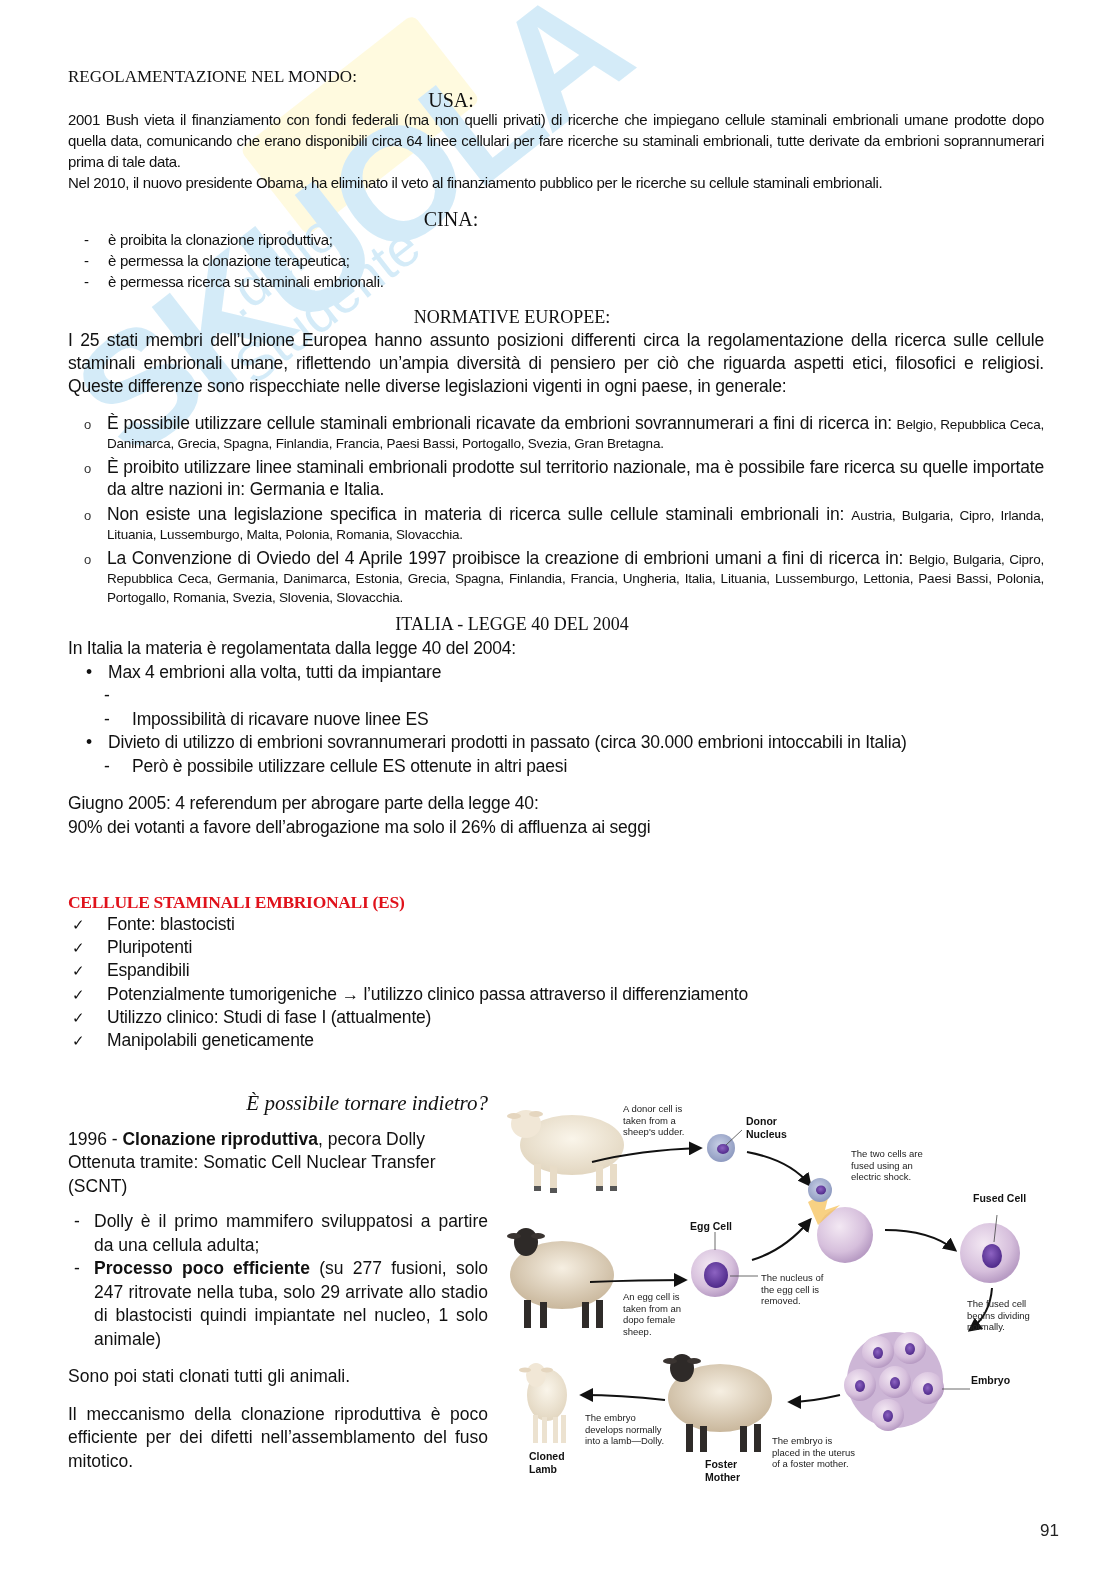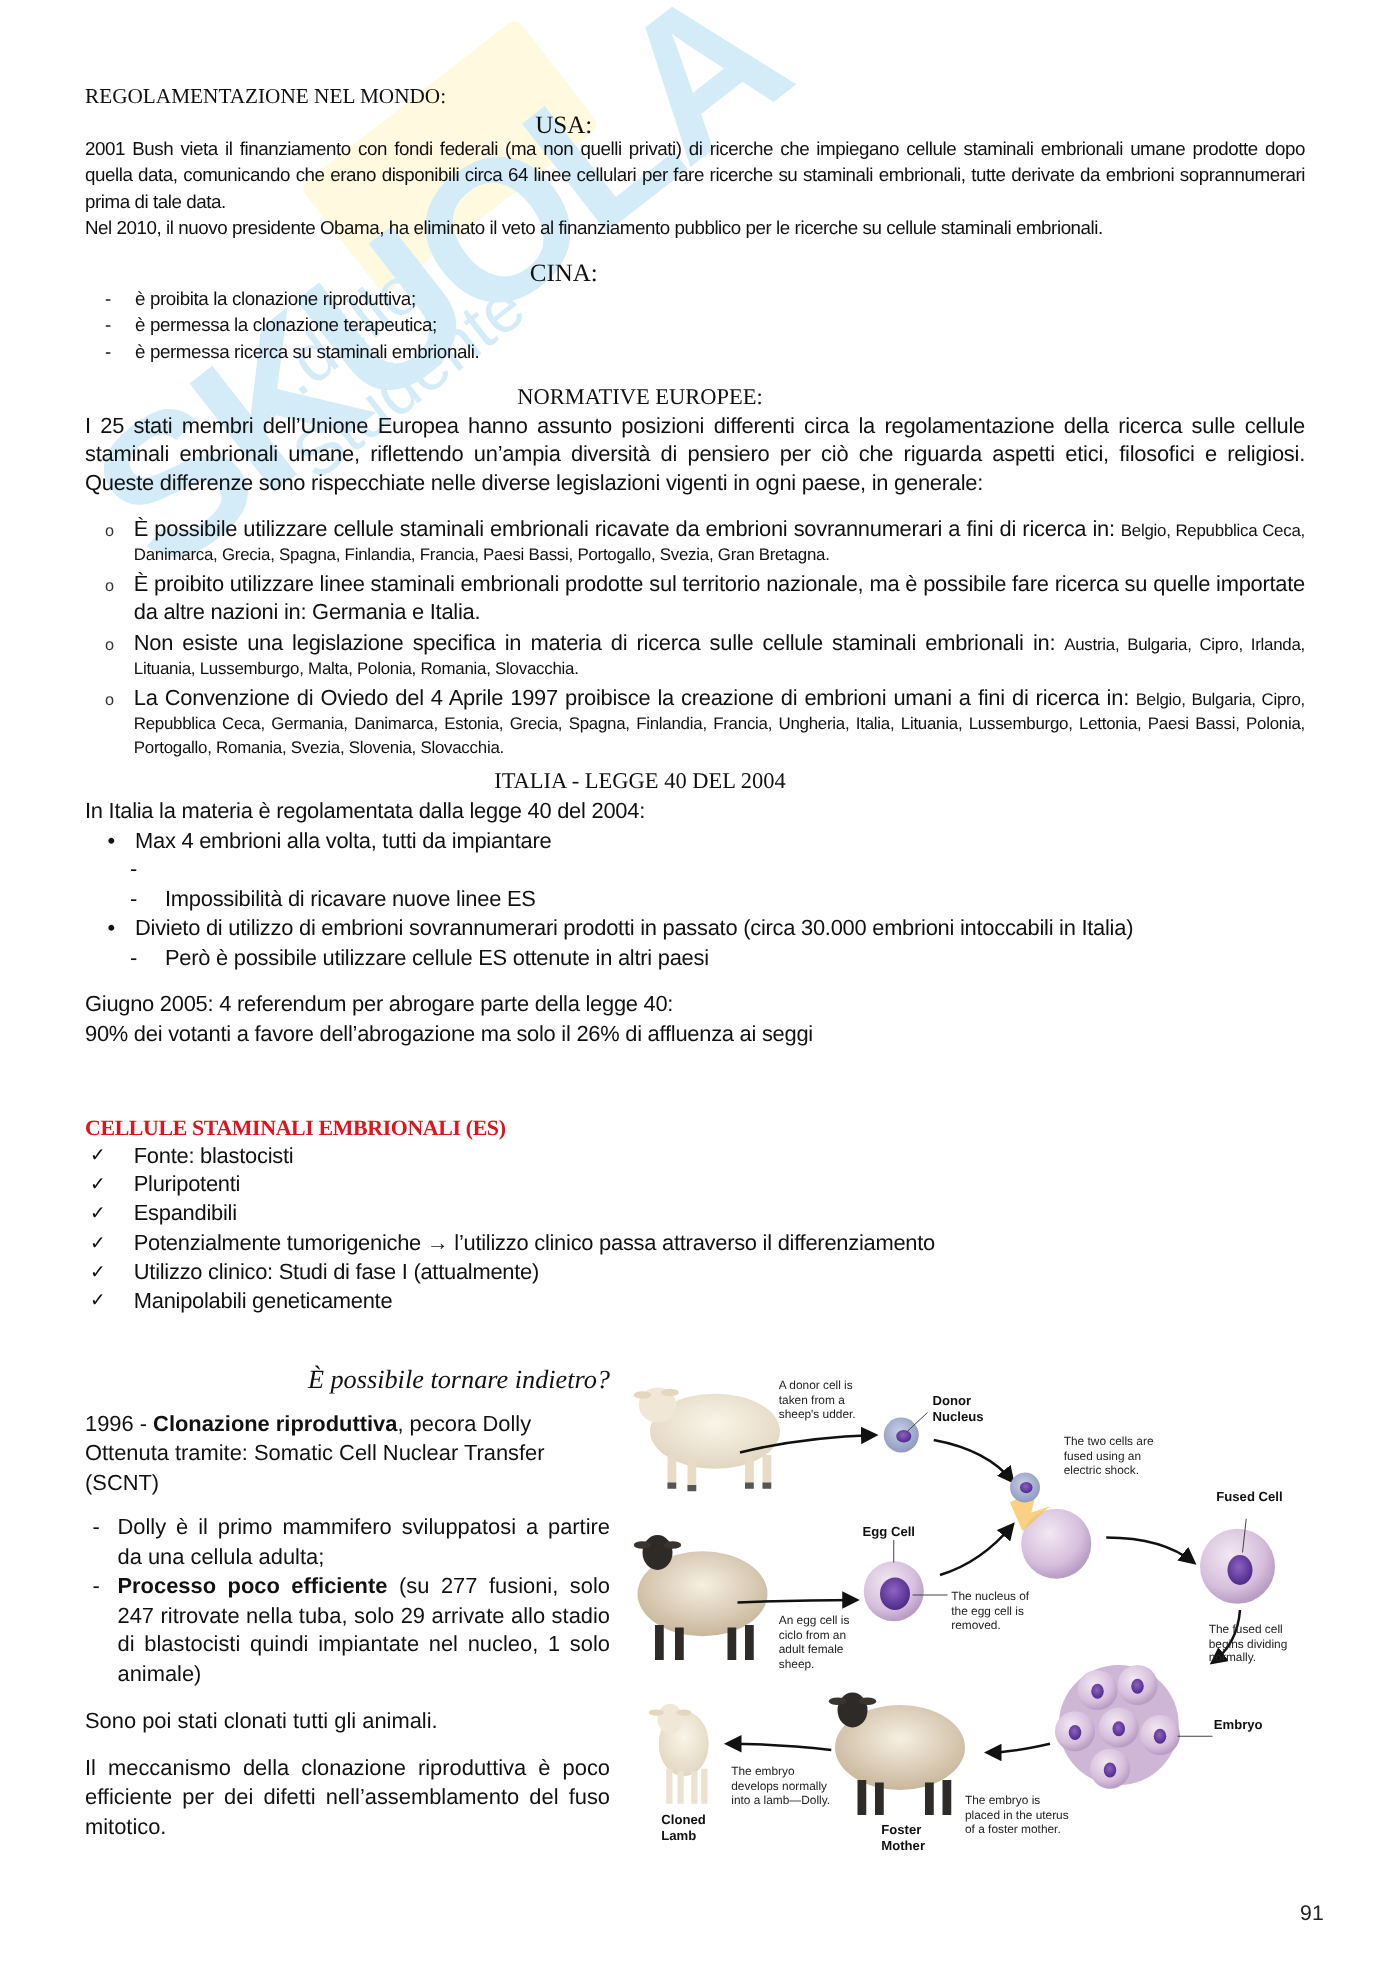--- a/index.html
+++ b/index.html
@@ -304,21 +304,21 @@
         <rect x="53" y="327" width="5" height="26" fill="#ece2d0"></rect>
         <rect x="61" y="325" width="5" height="28" fill="#ece2d0"></rect>
       </g>
     </svg>
 
     <div class="lbl" style="left:123px; top:13px; width:72px;">A donor cell is taken from a sheep's udder.</div>
     <div class="lbl-b" style="left:246px; top:25px; width:60px;">Donor Nucleus</div>
     <div class="lbl" style="left:351px; top:58px; width:82px;">The two cells are fused using an electric shock.</div>
     <div class="lbl-b" style="left:473px; top:102px; width:70px;">Fused Cell</div>
     <div class="lbl-b" style="left:190px; top:130px; width:60px;">Egg Cell</div>
-    <div class="lbl" style="left:123px; top:201px; width:66px;">An egg cell is ciclo from an adult female sheep.</div>
+    <div class="lbl" style="left:123px; top:201px; width:66px;">An egg cell is taken from an dopo female sheep.</div>
     <div class="lbl" style="left:261px; top:182px; width:70px;">The nucleus of the egg cell is removed.</div>
     <div class="lbl" style="left:467px; top:208px; width:70px;">The fused cell begins dividing normally.</div>
     <div class="lbl-b" style="left:471px; top:284px; width:60px;">Embryo</div>
     <div class="lbl" style="left:272px; top:318px; width:90px;margin-top:27px;">The embryo is placed in the uterus of a foster mother.</div>
     <div class="lbl" style="left:85px; top:322px; width:82px;">The embryo develops normally into a lamb—Dolly.</div>
     <div class="lbl-b" style="left:29px; top:360px; width:44px;">Cloned Lamb</div>
     <div class="lbl-b" style="left:205px; top:368px; width:50px;">Foster Mother</div>
   </div>
 
   <div class="abs page-num">91</div>

